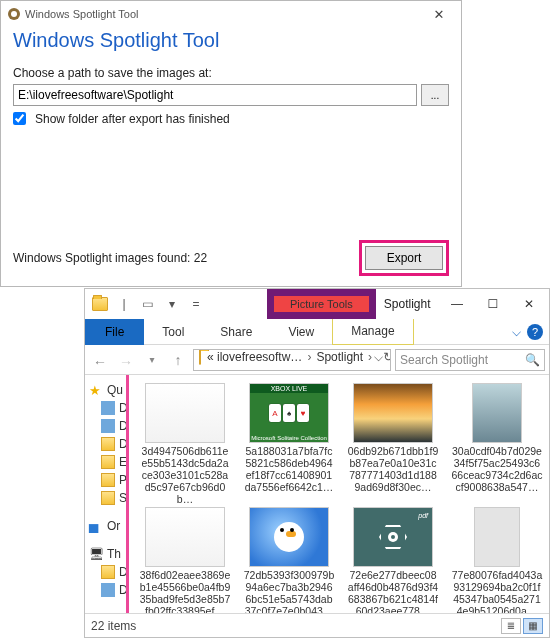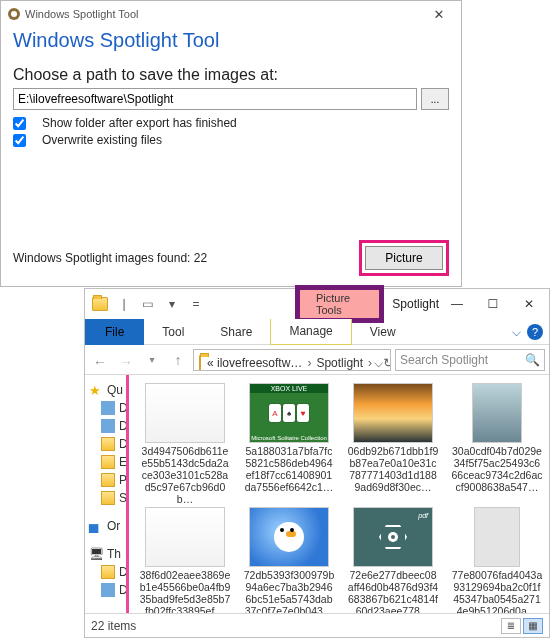--- a/index.html
+++ b/index.html
@@ -29,36 +29,36 @@
     padding: 0 4px 0 6px;
     font-size: 11px; color: #555;
   }
   .tool-titlebar .icon { width: 14px; height: 14px; margin-right: 4px; }
   .tool-titlebar .spacer { flex: 1; }
   .tool-titlebar .close { width: 36px; text-align: center; color: #444; font-size: 13px; }
   .tool-heading {
     font-size: 20px; color: #1c5fc5; font-weight: 400;
     margin: 0 0 14px 0;
   }
-  .tool-label { font-size: 16px; color: #222; margin-bottom: 4px; }
+  .tool-label { font-size: 12px; color: #222; margin-bottom: 4px; }
   .path-row { display: flex; gap: 4px; align-items: center; margin-bottom: 6px; }
   .path-input {
     flex: 1; height: 22px;
     border: 1px solid #9a9a9a;
     padding: 10px 4px; font-size: 12px;
     font-family: inherit;
   }
   .browse-btn {
     width: 28px; height: 22px;
     border: 1px solid #9a9a9a;
     background: #eee;
     font-size: 10px;
     display: flex; align-items: center; justify-content: center;
   }
-  .check-row { display: flex; align-items: center; gap: 16px; font-size: 12px; color: #222; margin-bottom: 3px; }
+  .check-row { display: flex; gap: 9px; font-size: 12px; color: #222; margin-bottom: 3px; }
   .check-row input { width: 13px; height: 13px; }
   .tool-spacer { flex: 1; }
   .tool-footer { display: flex; align-items: center; justify-content: space-between; }
   .found-text { font-size: 12px; color: #222; }
   .export-wrap {
     border: 3px solid #e3197b;
     padding: 3px;
   }
   .export-btn {
     width: 78px; height: 24px;
@@ -80,23 +80,23 @@
     display: flex; align-items: center;
     height: 30px;
     background: #fff;
     padding: 0 2px 0 4px;
   }
   .qat { display:flex; align-items:center; gap:2px; }
   .qat-btn { width:22px; height:22px; display:flex; align-items:center; justify-content:center; font-size:12px; color:#555; }
   .folder-icon { width:16px; height:14px; background: linear-gradient(#ffe28a,#f5c33b); border:1px solid #d8a32c; border-radius:1px; position:relative; }
   .folder-icon::before { content:""; position:absolute; top:-3px; left:0; width:7px; height:3px; background:#f5c33b; border:1px solid #d8a32c; border-bottom:none; border-radius:1px 1px 0 0; }
   .pic-tools {
-    margin-left: 88px;
-    background: #fca5a5;
-    border: 5px solid #701a75;
+    margin-left: 60px;
+    background: #ef4444;
+    border: 7px solid #701a75;
     padding: 2px 16px;
     font-size: 11px; color: #333;
   }
   .exp-title { margin-left: 8px; font-size: 12px; color:#222; }
   .exp-title-spacer { flex:1; }
   .winbtns { display:flex; }
   .winbtn { width: 36px; height: 28px; display:flex; align-items:center; justify-content:center; color:#333; font-size:12px; }
   .ribbon-tabs {
     display:flex; align-items:center;
     height: 26px;
@@ -109,21 +109,21 @@
   .addressbar-row {
     display:flex; align-items:center;
     height: 30px;
     border-bottom:1px solid #d8d8d8;
     padding: 0 4px;
     gap:4px;
   }
   .nav-arrow { width:22px; height:22px; display:flex; align-items:center; justify-content:center; color:#888; font-size:14px; }
   .addressbar {
     flex:1; height:22px; border:1px solid #bbb;
-    display:flex; align-items:flex-end;
+    display:flex; align-items:flex-start;
     font-size:12px; color:#333;
     padding:0 2px;
     overflow:hidden;
   }
   .addr-seg { padding:0 3px; white-space:nowrap; }
   .addr-sep { color:#666; padding:0 2px; }
   .addr-refresh { width:20px; text-align:center; color:#555; }
   .searchbox {
     width:150px; height:22px; border:1px solid #bbb;
     display:flex; align-items:center; font-size:12px; color:#888;
@@ -227,29 +227,25 @@
   <div class="tool-heading">Windows Spotlight Tool</div>
   <div class="tool-label">Choose a path to save the images at:</div>
   <div class="path-row">
     <input class="path-input" type="text" value="E:\ilovefreesoftware\Spotlight" style="">
     <button class="browse-btn">...</button>
   </div>
   <label class="check-row">
     <input type="checkbox" checked="" style="">
     <span>Show folder after export has finished</span>
   </label>
-  <label class="check-row">
-    <input type="checkbox" checked="" style="">
-    <span>Overwrite existing files</span>
-  </label>
   <div class="tool-spacer"></div>
   <div class="tool-footer">
     <span class="found-text">Windows Spotlight images found: 22</span>
     <div class="export-wrap">
-      <button class="export-btn">Picture</button>
+      <button class="export-btn">Export</button>
     </div>
   </div>
 </div>
 
 <svg class="arrow-anno" viewBox="0 0 70 70">
   <defs>
       <marker id="ah" markerWidth="8" markerHeight="8" refX="4" refY="4" orient="auto">
         <path d="M0,0 L8,4 L0,8 Z" fill="#e3197b"></path>
       </marker>
     </defs>
@@ -274,22 +270,22 @@
       <div class="winbtn">—</div>
       <div class="winbtn">☐</div>
       <div class="winbtn">✕</div>
     </div>
   </div>
 
   <div class="ribbon-tabs">
     <div class="ribbon-tab file">File</div>
     <div class="ribbon-tab">Tool</div>
     <div class="ribbon-tab">Share</div>
+    <div class="ribbon-tab">View</div>
     <div class="ribbon-tab manage">Manage</div>
-    <div class="ribbon-tab">View</div>
     <div class="ribbon-right">
       <span>⌵</span>
       <span style="width:16px;height:16px;border-radius:50%;background:#1565c0;color:#fff;display:flex;align-items:center;justify-content:center;font-size:11px;">?</span>
     </div>
   </div>
 
   <div class="addressbar-row">
     <div class="nav-arrow">←</div>
     <div class="nav-arrow" style="color:#ccc;">→</div>
     <div class="nav-arrow" style="font-size:10px;">▾</div>

